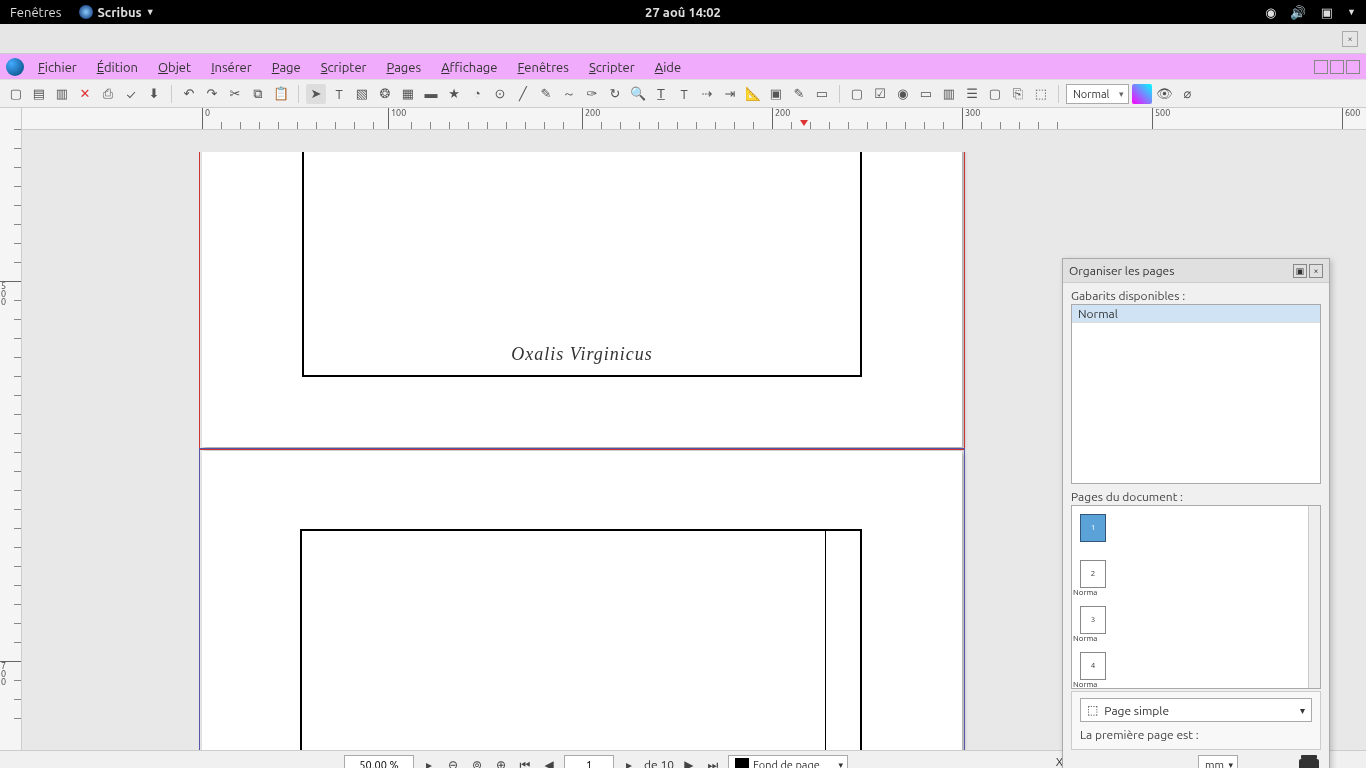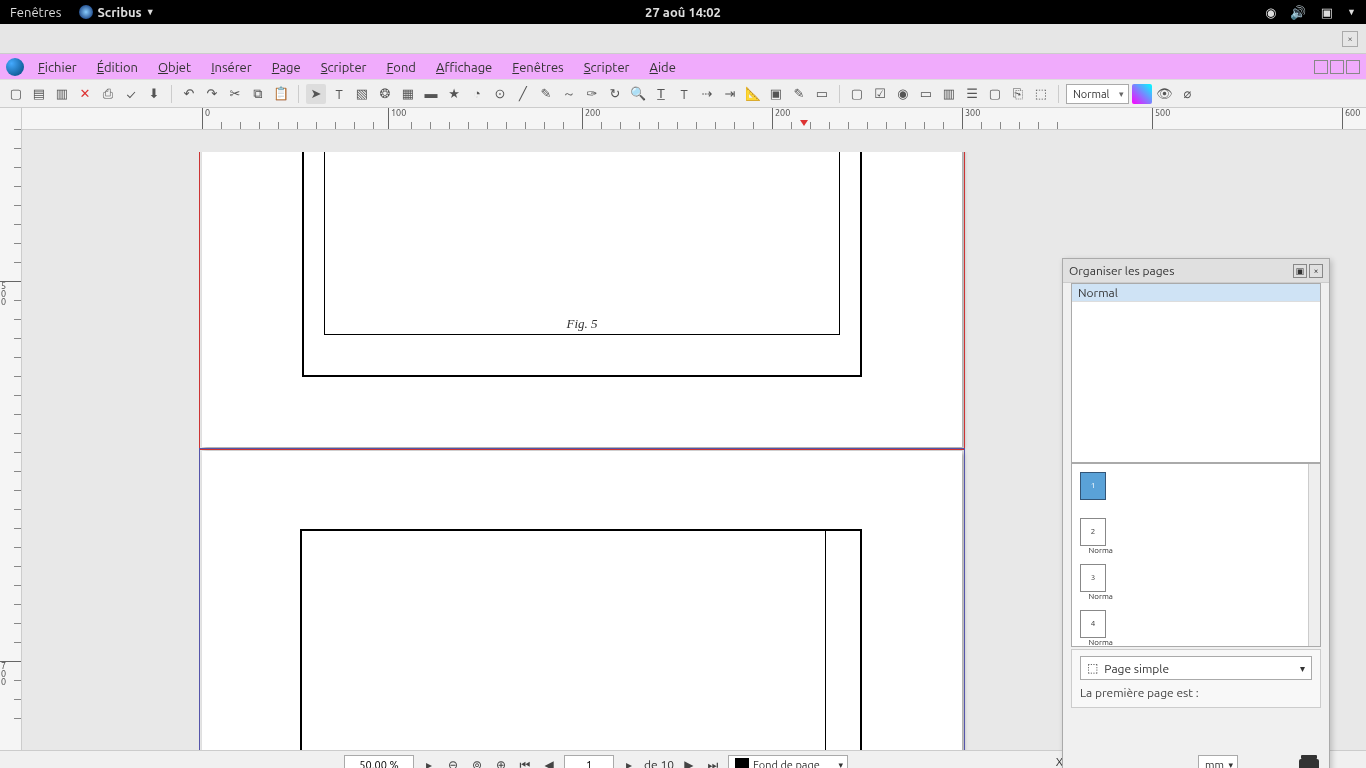--- a/index.html
+++ b/index.html
@@ -62,21 +62,21 @@
 .panel .phead { height: 24px; background: #e0e0e0; display: flex; align-items: center; padding: 0 6px; border-bottom: 1px solid #ccc; }
 .panel .phead .pbtns { margin-left: auto; display: flex; gap: 2px; }
 .pbtn { width: 14px; height: 14px; border: 1px solid #888; font-size: 9px; display: inline-flex; align-items: center; justify-content: center; cursor: pointer; }
 .panel .section-lbl { padding: 6px 8px 2px; color: #444; }
 .panel .listbox { margin: 0 8px; border: 1px solid #aaa; background: #fff; }
 .panel .masters { height: 180px; }
 .panel .master-item { padding: 2px 6px; background: #cfe3f5; border-bottom: 1px solid #ddd; cursor: pointer; }
 .panel .docpages { height: 184px; position: relative; display: flex; flex-direction: column; gap: 18px; padding: 8px; overflow-y: auto; }
 .pthumb { width: 26px; height: 33px; border: 1px solid #888; background: #fff; display: flex; flex-direction: column; align-items: center; justify-content: center; font-size: 8px; line-height: 1; cursor: pointer; position: relative; }
 .pthumb .pnum { font-weight: normal; }
-.pthumb .pmst { position: absolute; bottom: -10px; font-size: 8px; width: 40px; text-align: right; }
+.pthumb .pmst { position: absolute; bottom: -10px; font-size: 8px; width: 40px; text-align: left; }
 .pthumb.sel { background: #5aa2d8; color: #fff; border-color: #357; }
 .panel .scroll { position: absolute; right: 0; top: 0; bottom: 0; width: 12px; background: #eee; border-left: 1px solid #ccc; }
 .panel .layout-combo { margin: 4px 8px; border: 1px solid #aaa; background: #fff; padding: 4px 6px; display: flex; align-items: center; gap: 6px; cursor: pointer; position: relative; }
 .panel .layout-combo::after { content: "▾"; position: absolute; right: 6px; font-size: 10px; }
 .trash { position: absolute; right: 10px; top: 500px; width: 20px; height: 24px; background: #333; border-radius: 2px; cursor: pointer; }
 .trash::before { content:""; position:absolute; top:-4px; left:2px; right:2px; height:4px; background:#333; border-radius:1px; }
 
 
 .statusbar { height: 28px; background: #f0f0f0; border-top: 1px solid #ccc; display: flex; align-items: center; padding: 0 8px; gap: 6px; font-size: 12px; }
 .sinput { width: 70px; height: 20px; border: 1px solid #aaa; text-align: center; font-size: 11px; }
@@ -114,21 +114,21 @@
 </div>
 
 <div class="menubar">
   <span class="logo"></span>
   <span class="mitem underline-first">Fichier</span>
   <span class="mitem underline-first">Édition</span>
   <span class="mitem underline-first">Objet</span>
   <span class="mitem underline-first">Insérer</span>
   <span class="mitem underline-first">Page</span>
   <span class="mitem underline-first">Scripter</span>
-  <span class="mitem underline-first">Fond</span>
+  <span class="mitem underline-first">Pages</span>
   <span class="mitem underline-first">Affichage</span>
   <span class="mitem underline-first">Fenêtres</span>
   <span class="mitem underline-first">Scripter</span>
   <span class="mitem underline-first">Aide</span>
   <div class="growl">
     <span class="mb"></span>
     <span class="mb"></span>
     <span class="mb"></span>
   </div>
 </div>
@@ -289,23 +289,21 @@
         <div class="mtick" style="left:1035px"></div>
 
       <div style="position:absolute;left:778px;top:12px;width:0;height:0;border-left:4px solid transparent;border-right:4px solid transparent;border-top:6px solid #d33"></div>
     </div>
 
     <div class="canvas-wrap">
       <div class="canvas">
 
         <div class="page p1">
           <div class="frame">
-            <div class="inner-frame">
-              <span class="figlbl" style="left:50%;transform:translateX(-50%);bottom:2px">Fig. 5</span>
-            </div>
+            <div class="species">Oxalis Virginicus</div>
           </div>
         </div>
 
         <div class="page p2">
           <div class="frame2">
             <div style="position:absolute;right:0;top:0;bottom:0;width:35px;border-left:1px solid #000"></div>
 
           </div>
         </div>
       </div>
@@ -313,23 +311,25 @@
   </div>
 
   <div class="panel">
     <div class="phead">
       <span>Organiser les pages</span>
       <div class="pbtns">
         <span class="pbtn">▣</span>
         <span class="pbtn">×</span>
       </div>
     </div>
+    <div class="section-lbl">Gabarits disponibles :</div>
     <div class="listbox masters">
       <div class="master-item">Normal</div>
     </div>
+    <div class="section-lbl">Pages du document :</div>
     <div class="listbox docpages">
       <div class="pthumb sel">
           <span class="pnum">1</span>
           <span class="pmst">Norma</span>
         </div>
       <div class="pthumb">
           <span class="pnum">2</span>
           <span class="pmst">Norma</span>
         </div>
       <div class="pthumb">

